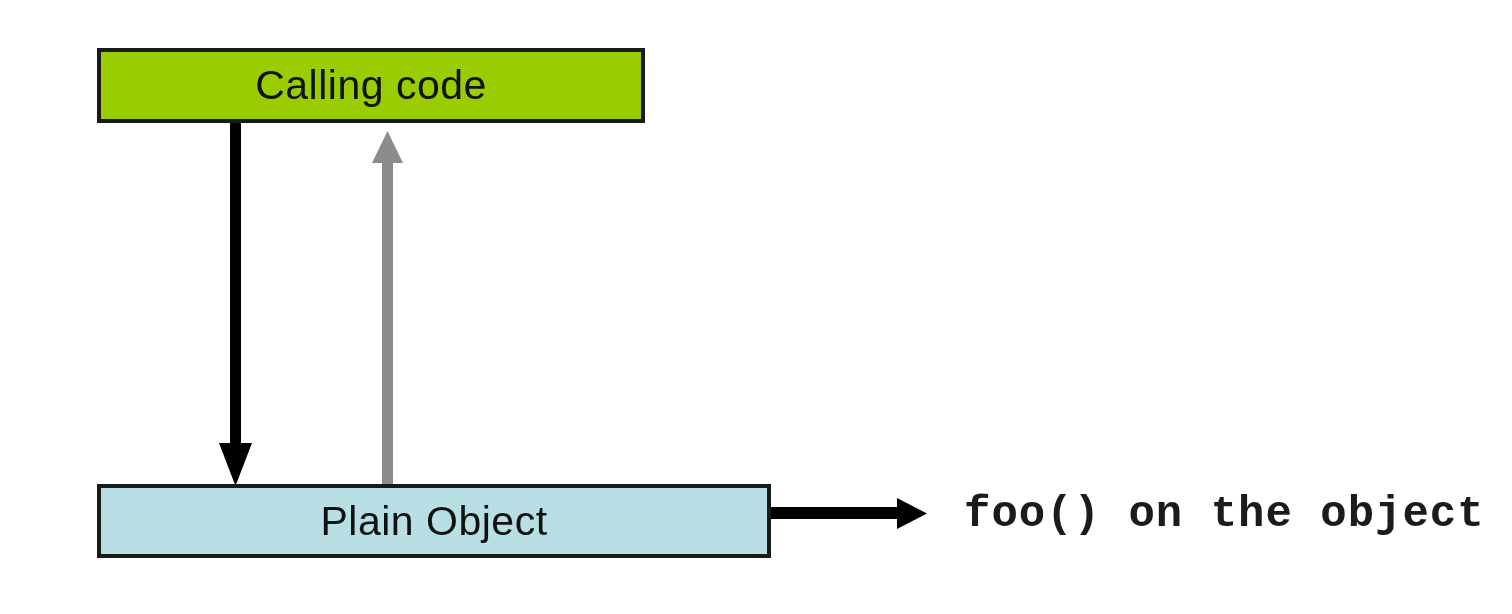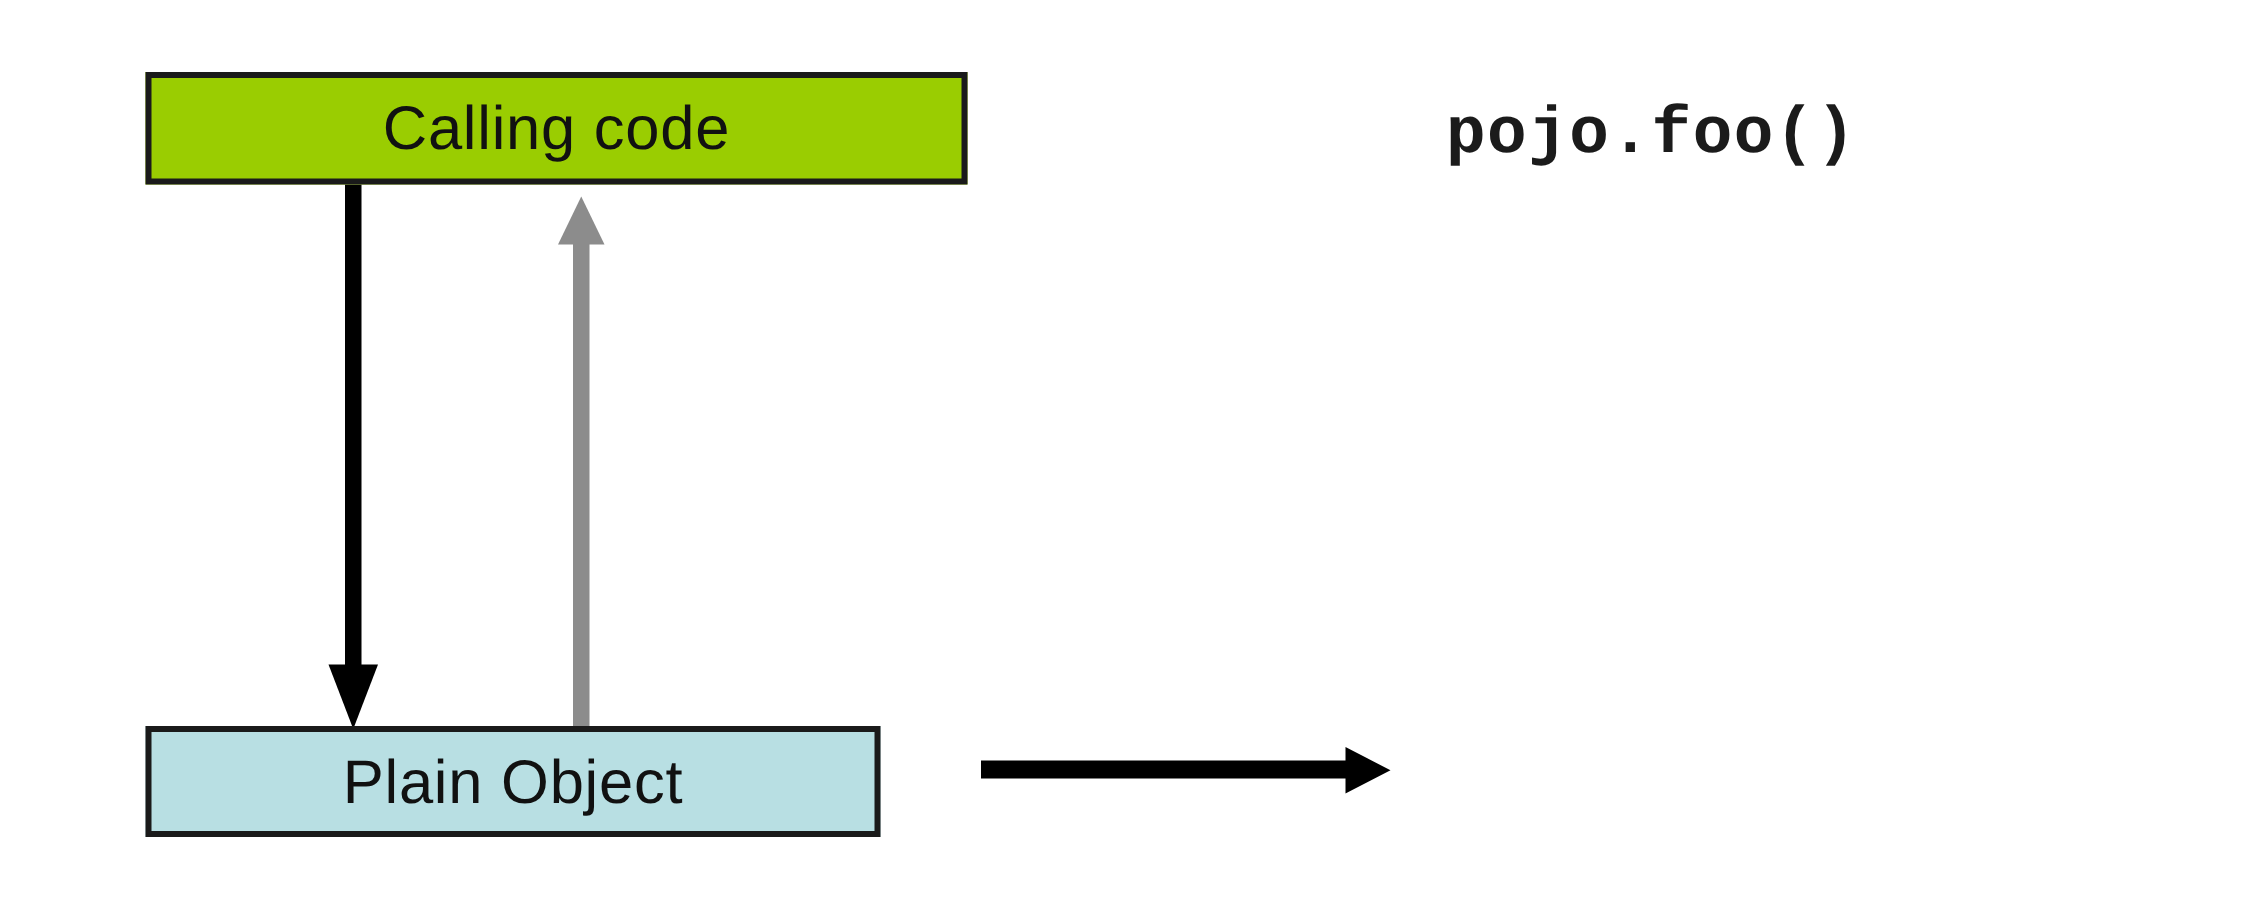--- a/index.html
+++ b/index.html
@@ -33,21 +33,21 @@
     left: 97px;
     top: 48px;
     width: 548px;
     height: 75px;
     background: #9ACD01;
     font-size: 41px;
   }
   #box-plain-object {
     left: 97px;
     top: 484px;
-    width: 490px;
+    width: 674px;
     height: 74px;
     background: #B8DFE3;
     font-size: 41px;
   }
   .node-label {
     line-height: 1;
     white-space: nowrap;
   }
 
   
@@ -116,17 +116,17 @@
   </svg>
 
   <div class="node-box" id="box-calling-code">
     <span class="node-label">Calling code</span>
   </div>
 
   <div class="node-box" id="box-plain-object">
     <span class="node-label">Plain Object</span>
   </div>
 
-  <div class="code-note" id="note-pojo-foo">pojo.foo()</div>
 
+  <div class="code-note" id="note-foo-on-object">foo() on the object</div>
 
 
 </div>
 
 </body></html>

